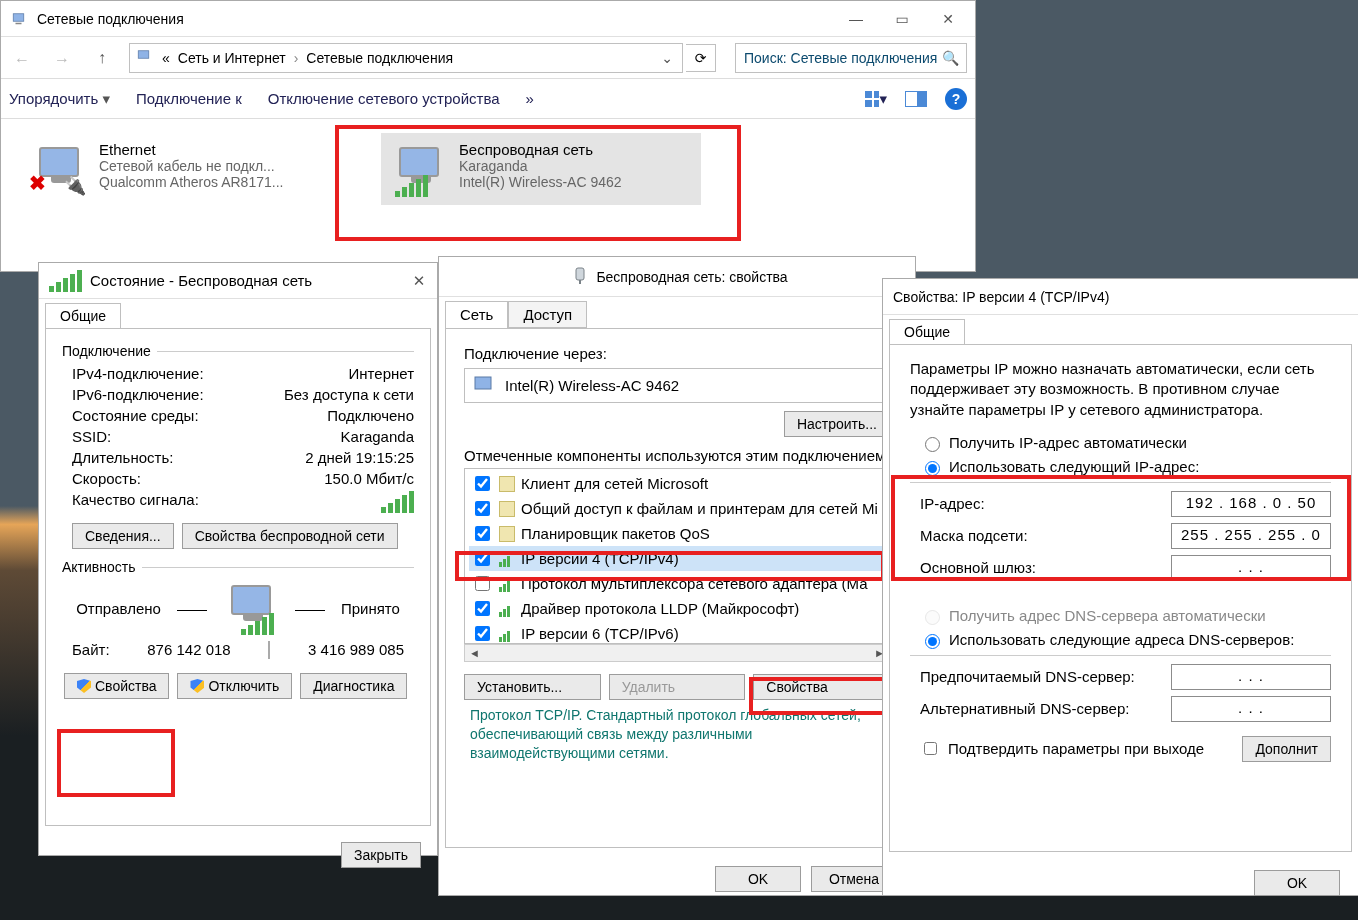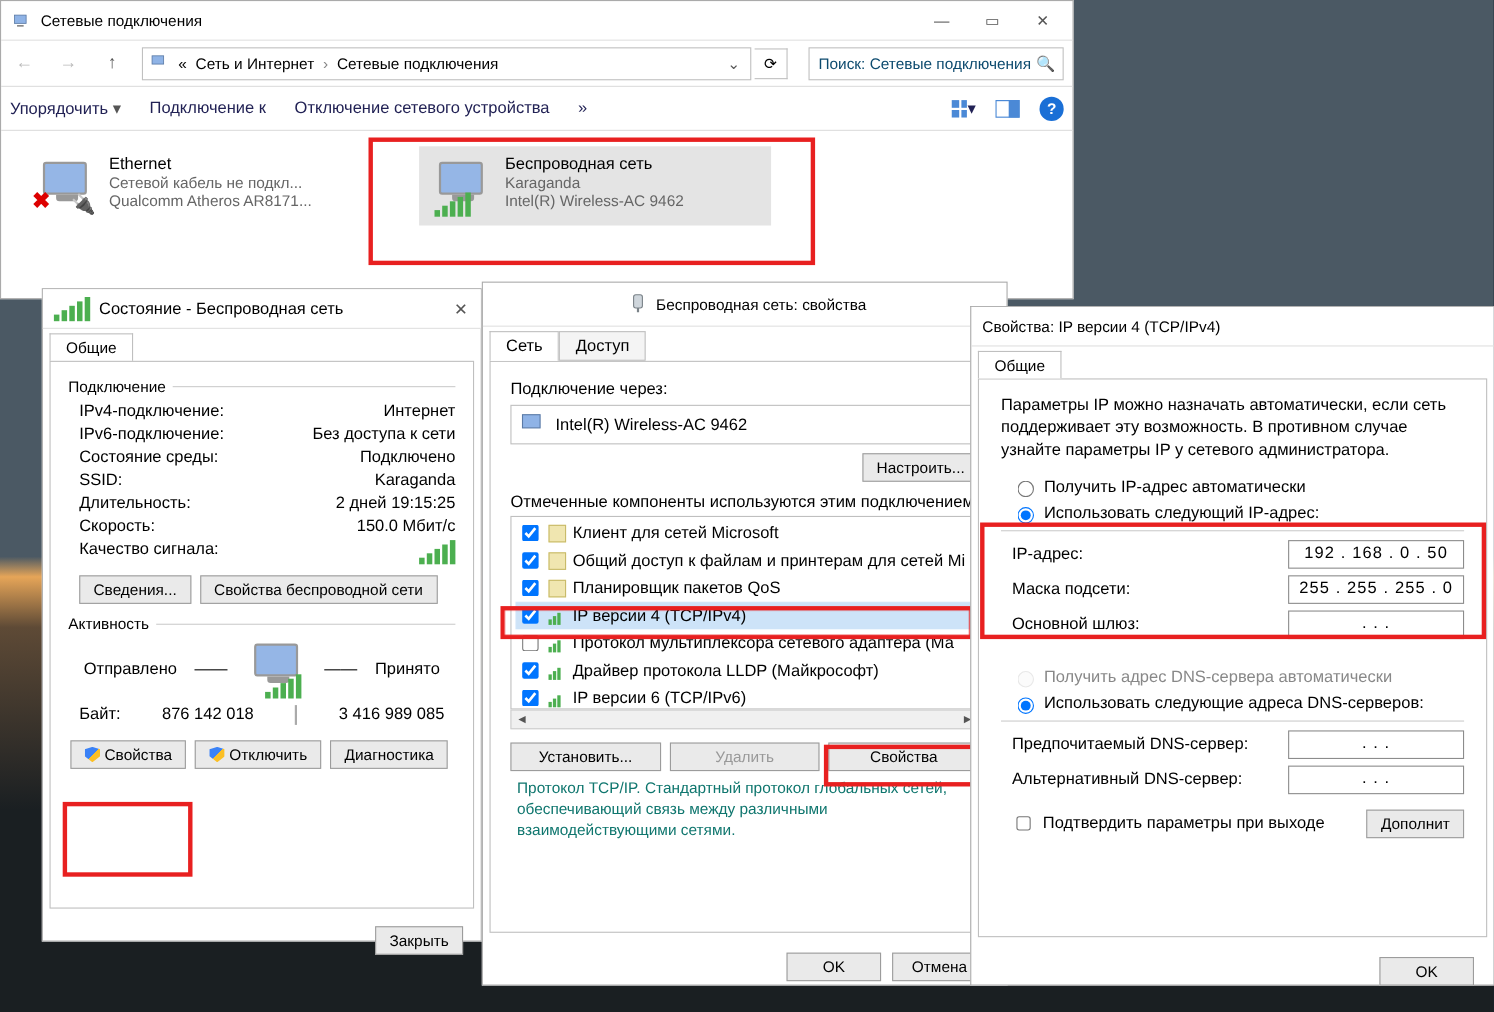--- a/index.html
+++ b/index.html
@@ -149,21 +149,21 @@
   .comp-item { display:flex; align-items:center; gap:6px; padding:2px 2px; }
   .comp-item input { width:15px;height:15px;}
   .comp-item.selected { background:#cde3f8; }
   .comp-mini { width:16px;height:16px; background:#f0e6b0; border:1px solid #c9bb6a;}
   .comp-proto { width:16px;height:16px; display:flex; align-items:flex-end; gap:1px;}
   .comp-proto span {width:3px;background:#4caf50}
   .comp-proto span:nth-child(1){height:5px}
   .comp-proto span:nth-child(2){height:8px}
   .comp-proto span:nth-child(3){height:11px}
   .comp-btn-row { display:flex; gap:8px; justify-content:space-between; margin:12px 0 6px;}
-  .comp-btn-row .btn { flex:1; text-align:center;}
+  .comp-btn-row .btn { flex:1; text-align:left;}
   .desc-box { margin-top:6px;}
   .desc-box .head { font-size:14px;}
   .desc-box .body { font-size:14px; color:#0f766e; margin:4px 6px 0; line-height:1.35;}
   .okcancel { display:flex; justify-content:flex-end; gap:10px; padding:12px 18px 18px;}
 
   
   #ipv4 { left:882px; top:278px; width:476px; height:618px; border-right:none;  }
   #ipv4 .titlebar { height:36px;}
   #ipv4 .tab-body { padding:14px 20px;}
   .para { font-size:15px; line-height:1.35; margin-bottom:14px;}

